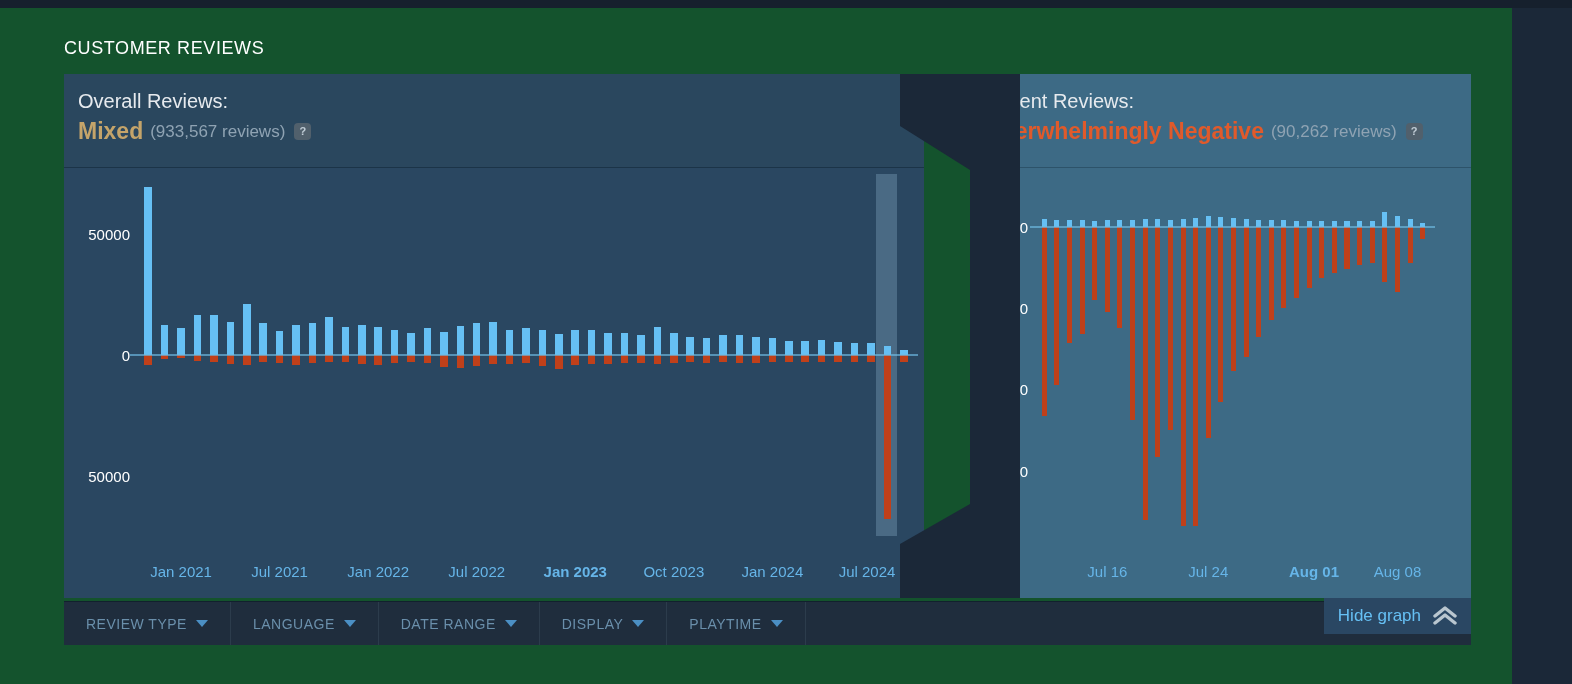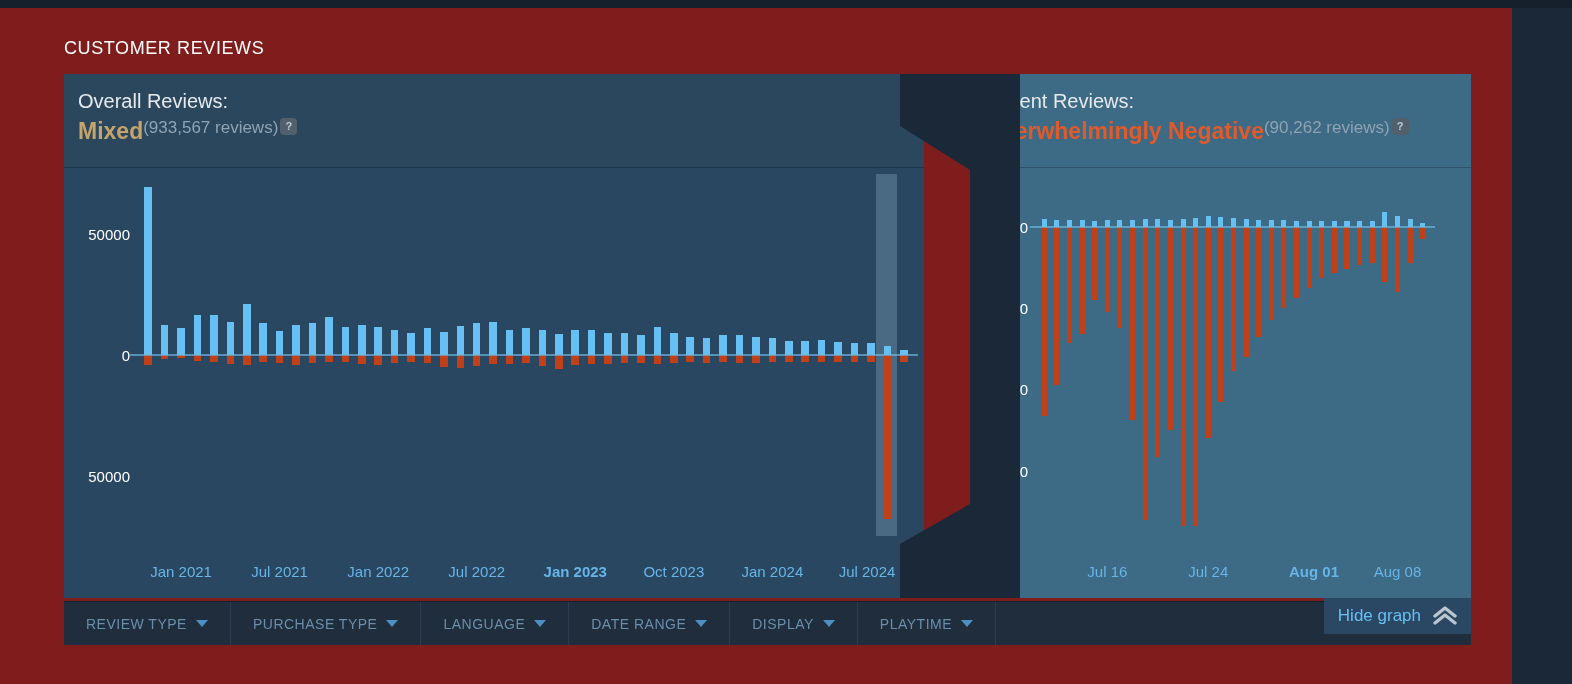--- a/index.html
+++ b/index.html
@@ -7,21 +7,21 @@
     width: 1572px; height: 684px;
     background: #1b2838;
     font-family: "Liberation Sans", sans-serif;
     overflow: hidden;
   }
   #top-strip { height: 8px; background: #16202d; width: 100%; }
 
   #page {
     position: relative;
     width: 1512px; height: 676px;
-    background: #7f1d1d;
+    background: #14532d;
     padding: 0;
   }
 
   #section-title {
     position: absolute;
     left: 64px; top: 30px;
     font-size: 18px; letter-spacing: 0.6px;
     color: #ffffff; font-weight: 400;
   }
 
@@ -34,21 +34,21 @@
   }
   #overall-header {
     height: 94px;
     padding: 16px 0 0 14px;
     border-bottom: 1px solid #1b3448;
   }
   .panel-kicker {
     font-size: 20px; color: #e6eaee; font-weight: 400;
     margin-bottom: 5px;
   }
-  .verdict-line { display: flex; align-items: flex-start; gap: 0; }
+  .verdict-line { display: flex; align-items: center; gap: 7px; }
   .verdict { font-size: 23px; font-weight: bold; }
   .verdict.mixed { color: #c4a46a; }
   .verdict.negative { color: #e05a2b; }
   .reviewcount { font-size: 17px; color: #8fa3b3; }
   .help-icon {
     display: inline-flex; align-items: center; justify-content: center;
     width: 17px; height: 17px; border-radius: 4px;
     background: #51606c; color: #c0ccd6;
     font-size: 11px; font-weight: bold; line-height: 1;
     margin-left: 2px; cursor: pointer;
@@ -369,24 +369,20 @@
         <div class="xlabel" style="left: 427.468px;">Aug 08</div>
       </div>
   </div>
 
   <div id="filterbar">
     <div class="filter">
       <span>REVIEW TYPE</span>
       <span class="caret"></span>
     </div>
     <div class="filter">
-      <span>PURCHASE TYPE</span>
-      <span class="caret"></span>
-    </div>
-    <div class="filter">
       <span>LANGUAGE</span>
       <span class="caret"></span>
     </div>
     <div class="filter">
       <span>DATE RANGE</span>
       <span class="caret"></span>
     </div>
     <div class="filter">
       <span>DISPLAY</span>
       <span class="caret"></span>

